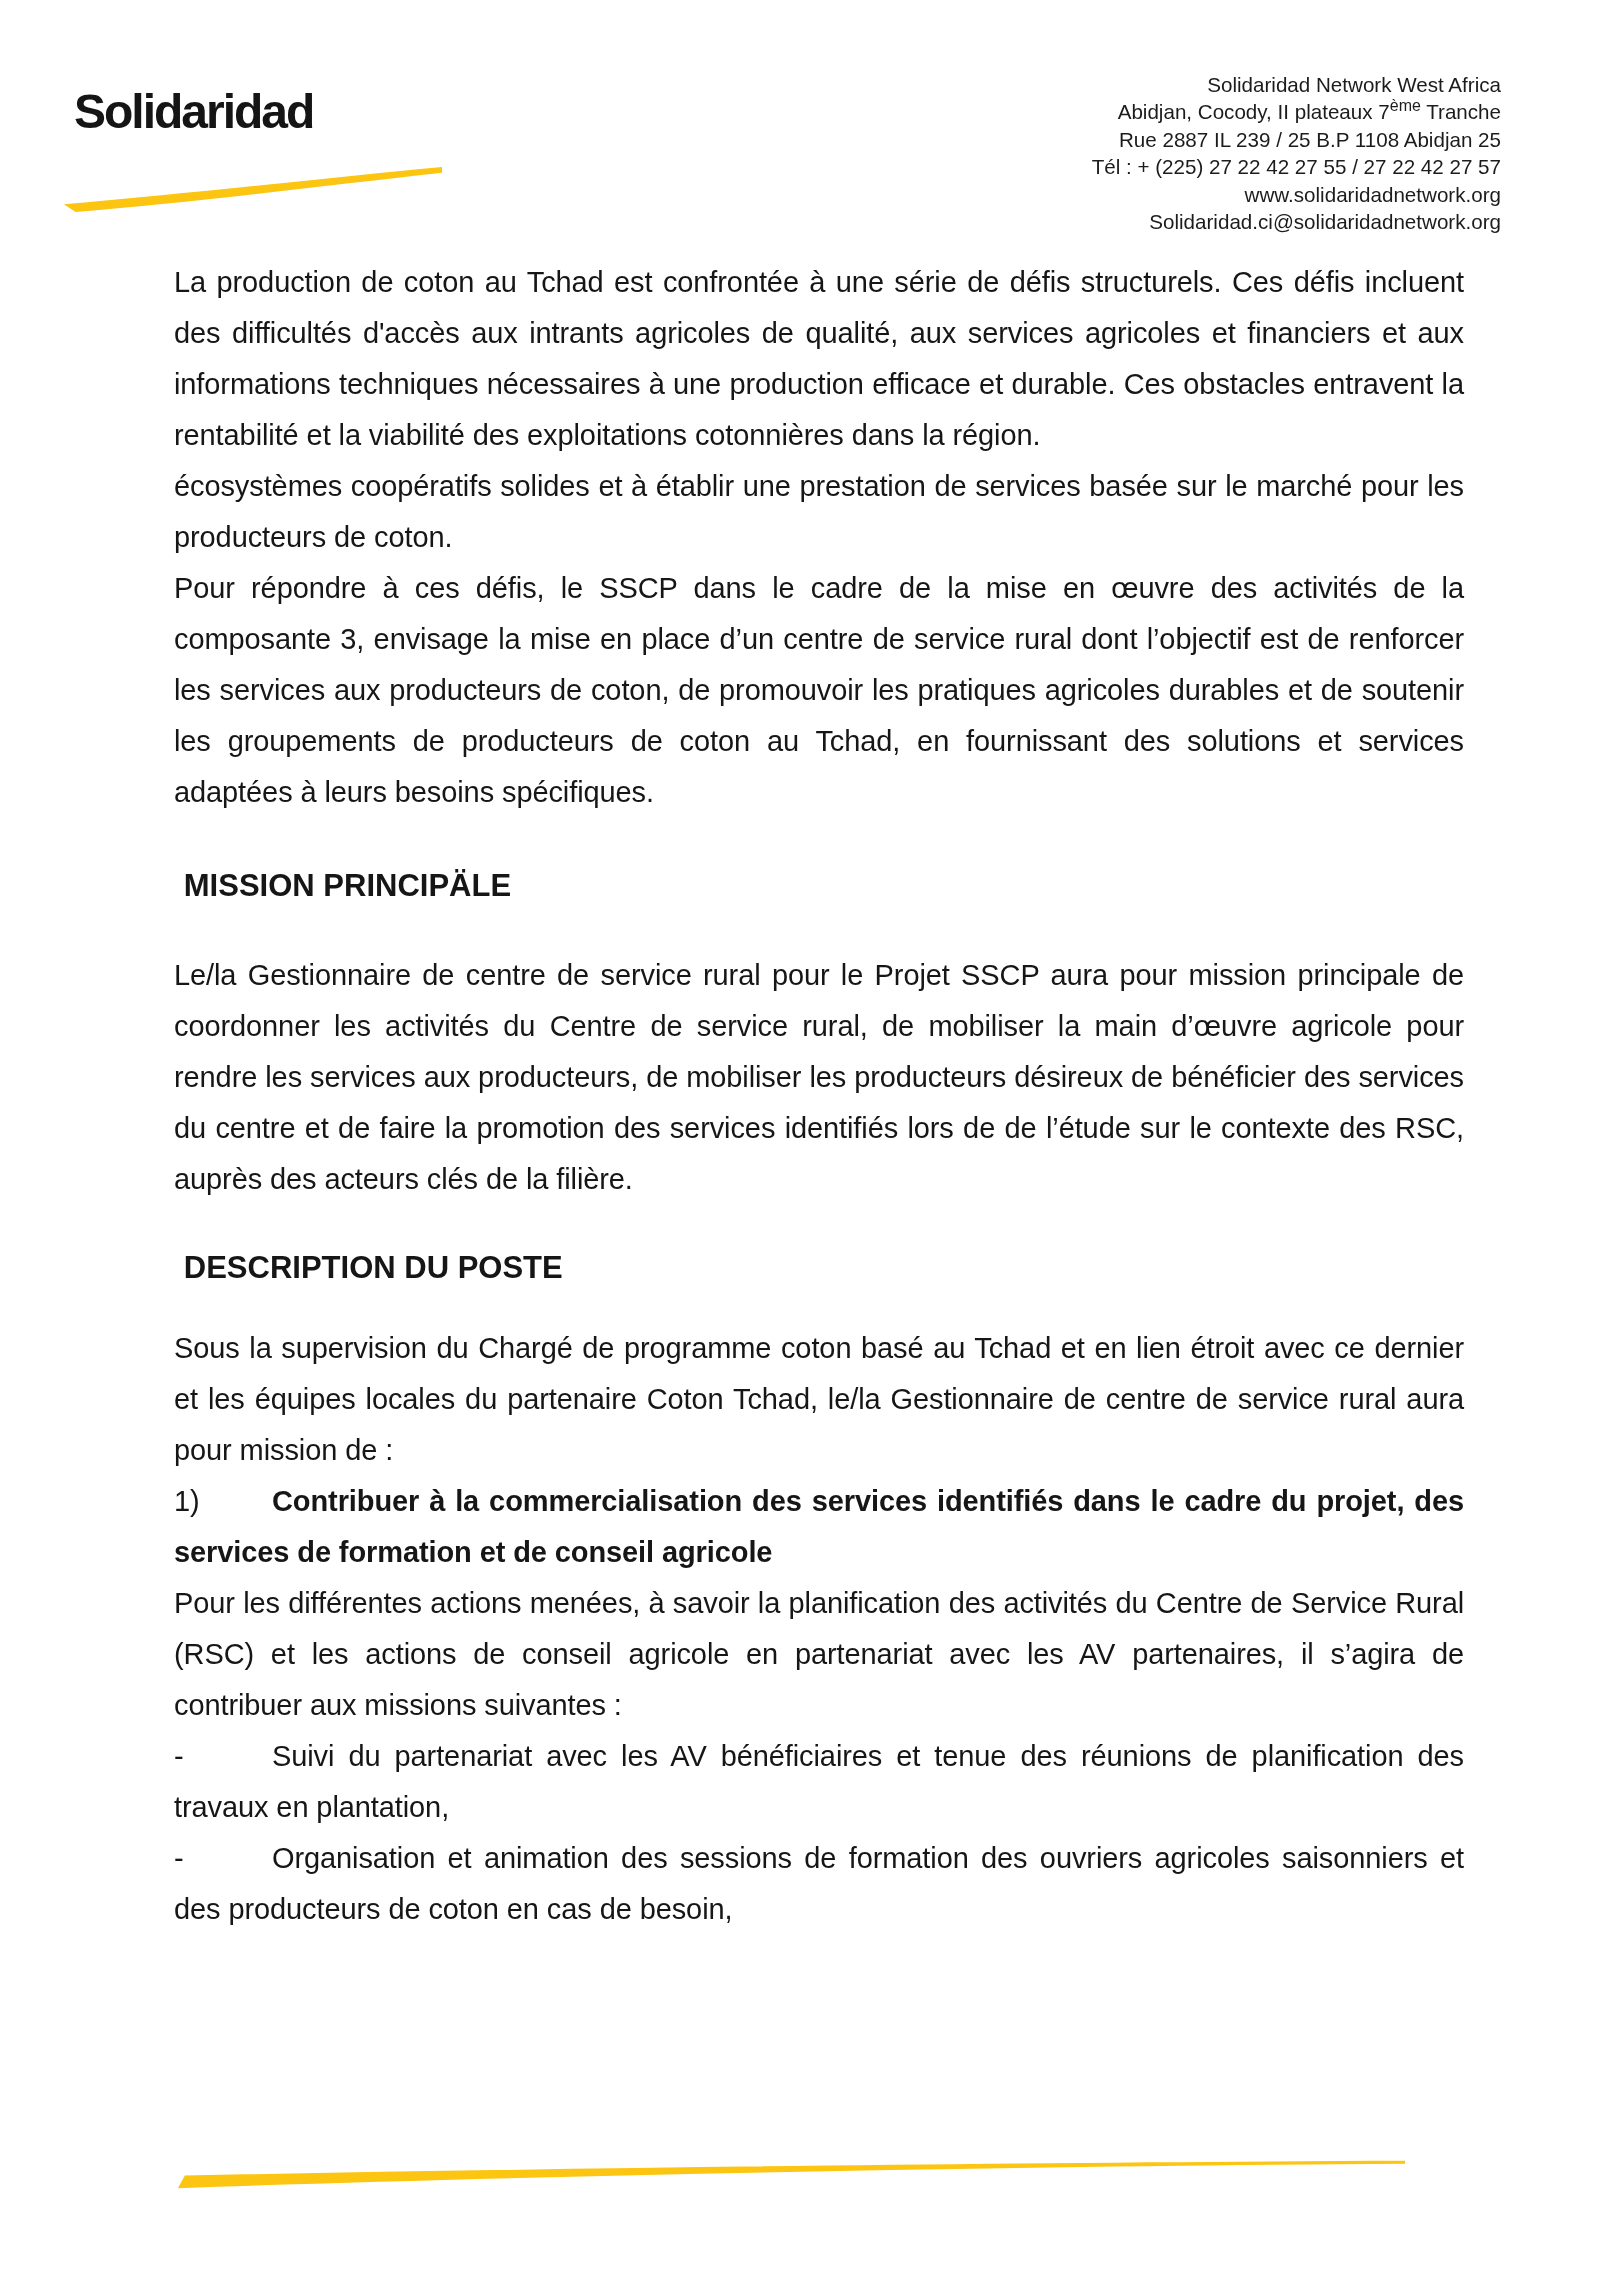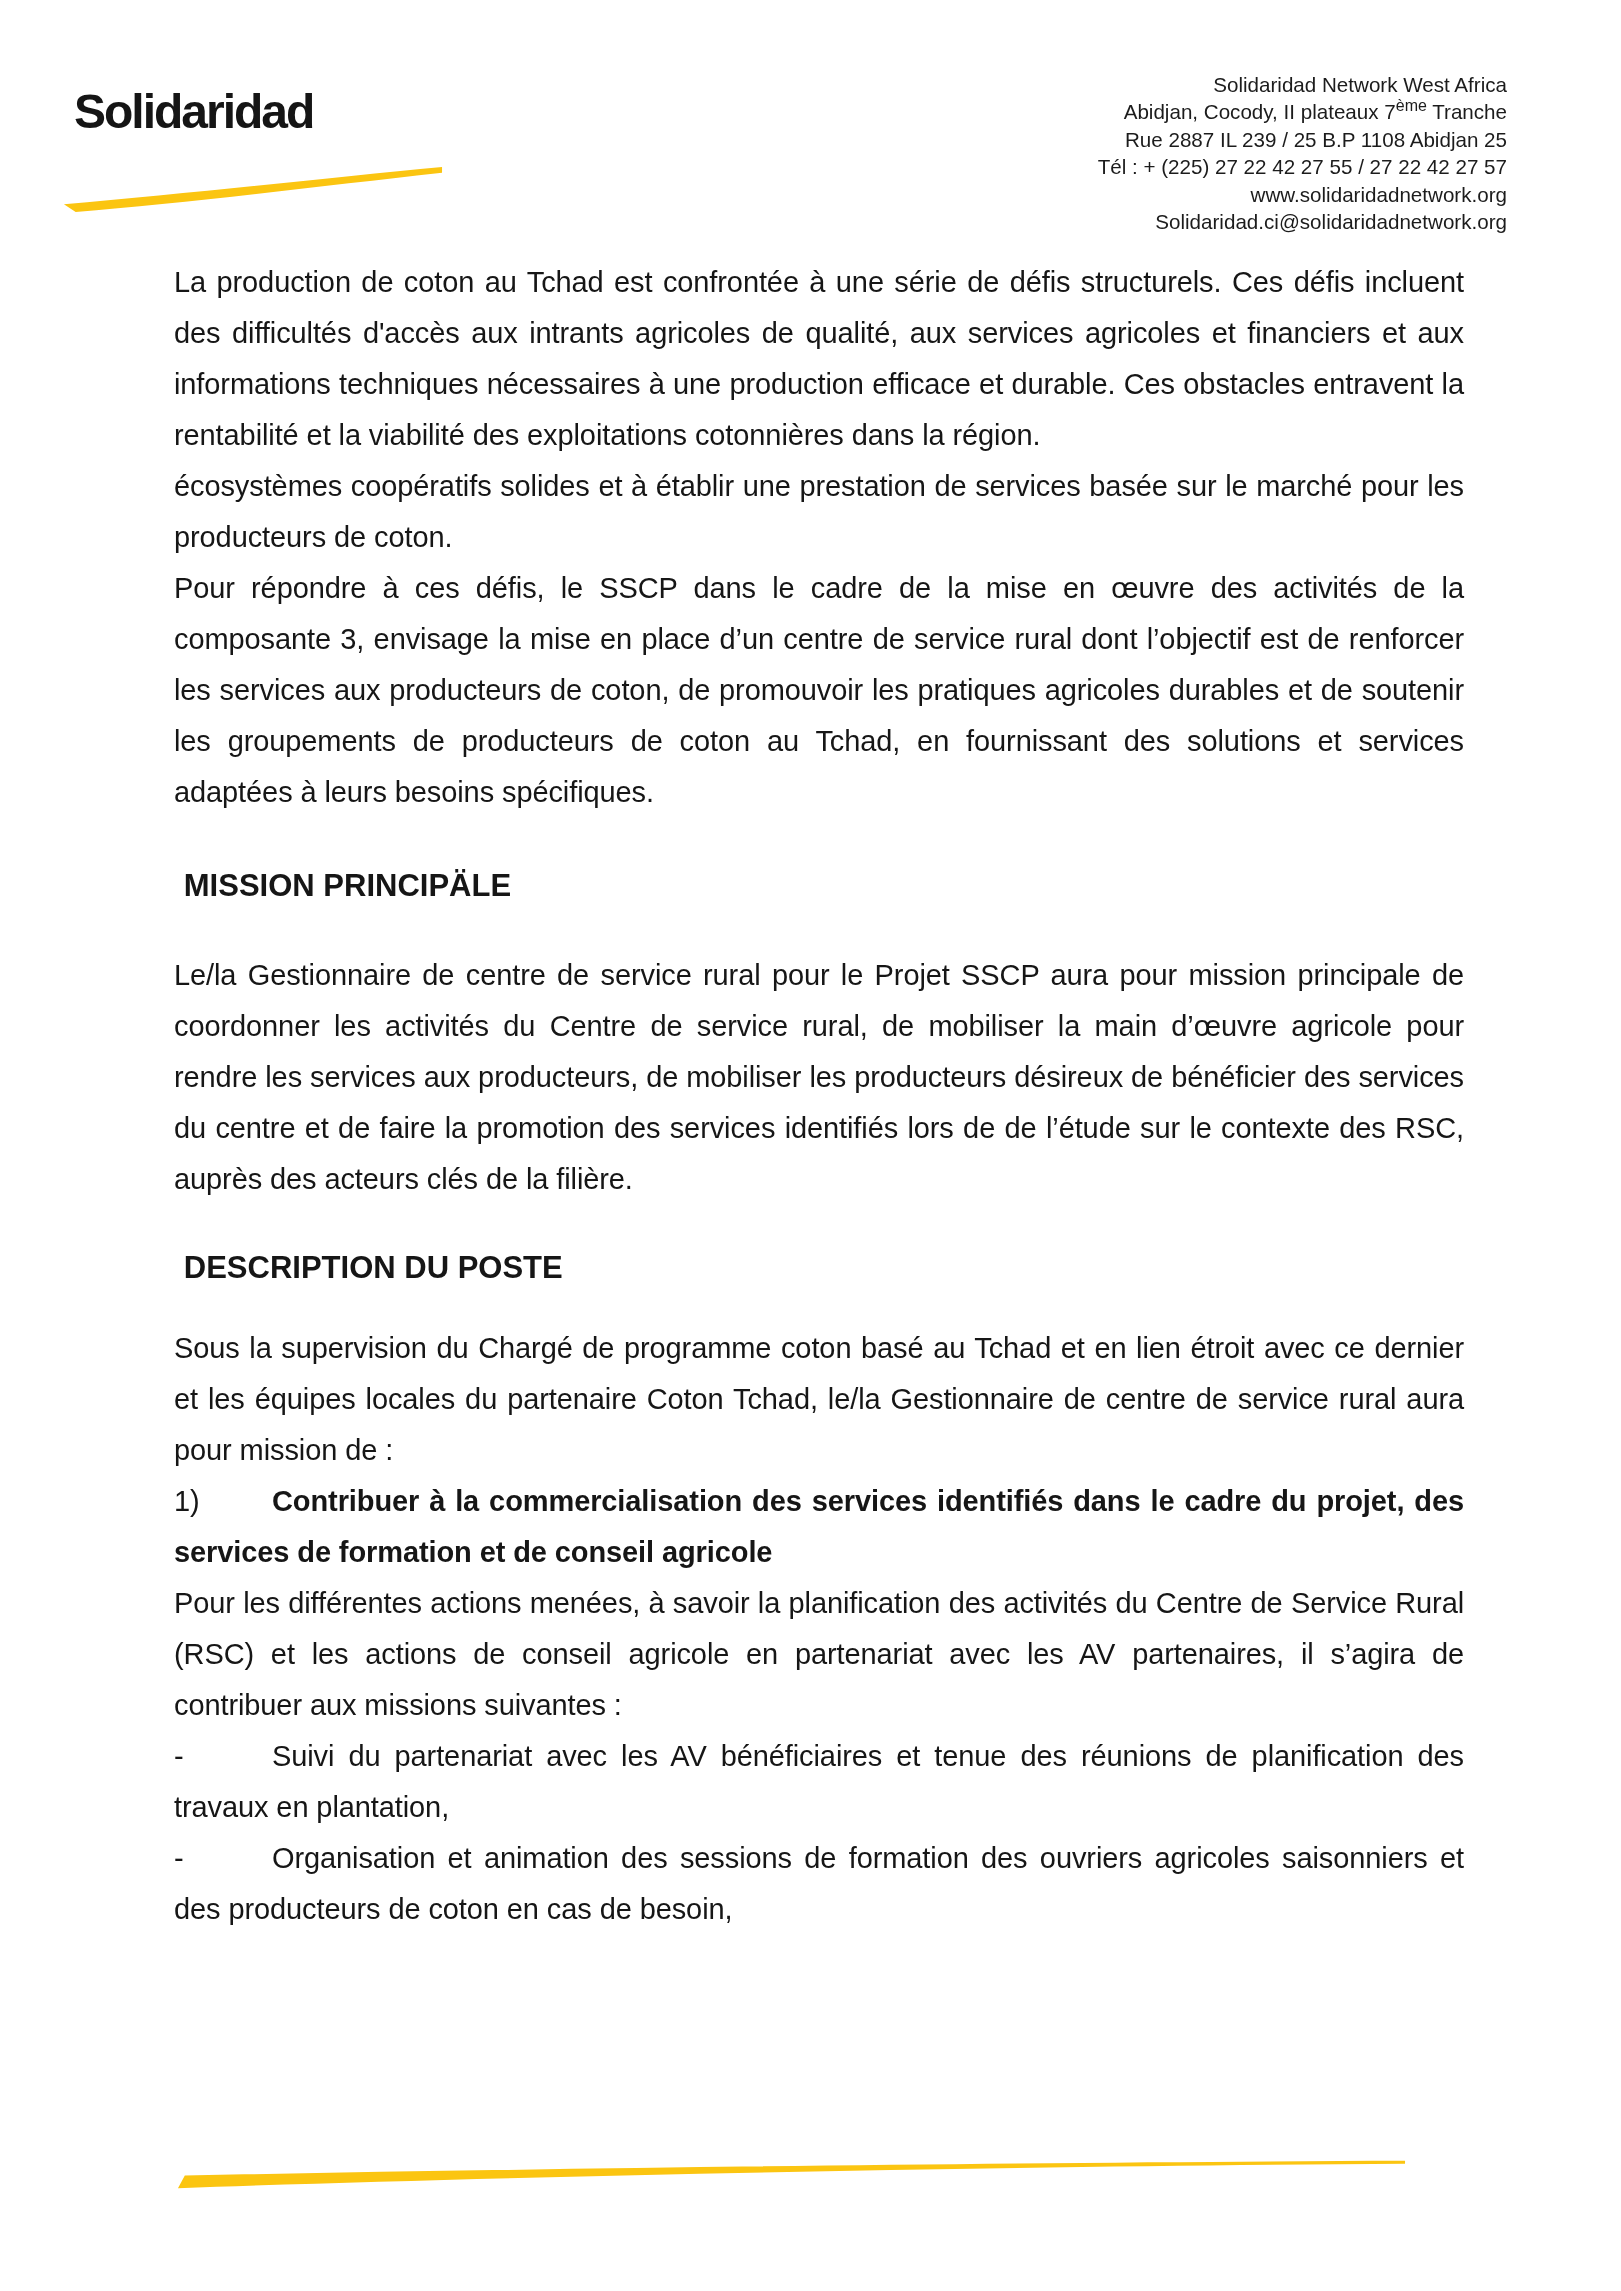--- a/index.html
+++ b/index.html
@@ -20,21 +20,21 @@
     font-size: 48px;
     font-weight: bold;
     letter-spacing: -2px;
     color: #151515;
   }
   .logo-swoosh { position: absolute; left: -13.7px; top: 82px; width: 384px; height: 47px; }
 
   .contact {
     position: absolute;
     top: 71px;
-    right: 114px;
+    right: 120px;
     text-align: right;
     font-size: 20.6px;
     line-height: 27.4px;
     color: #1c1c1c;
   }
   .contact sup { font-size: 16px; vertical-align: super; line-height: 0; }
 
   
   .content {
     position: absolute;

